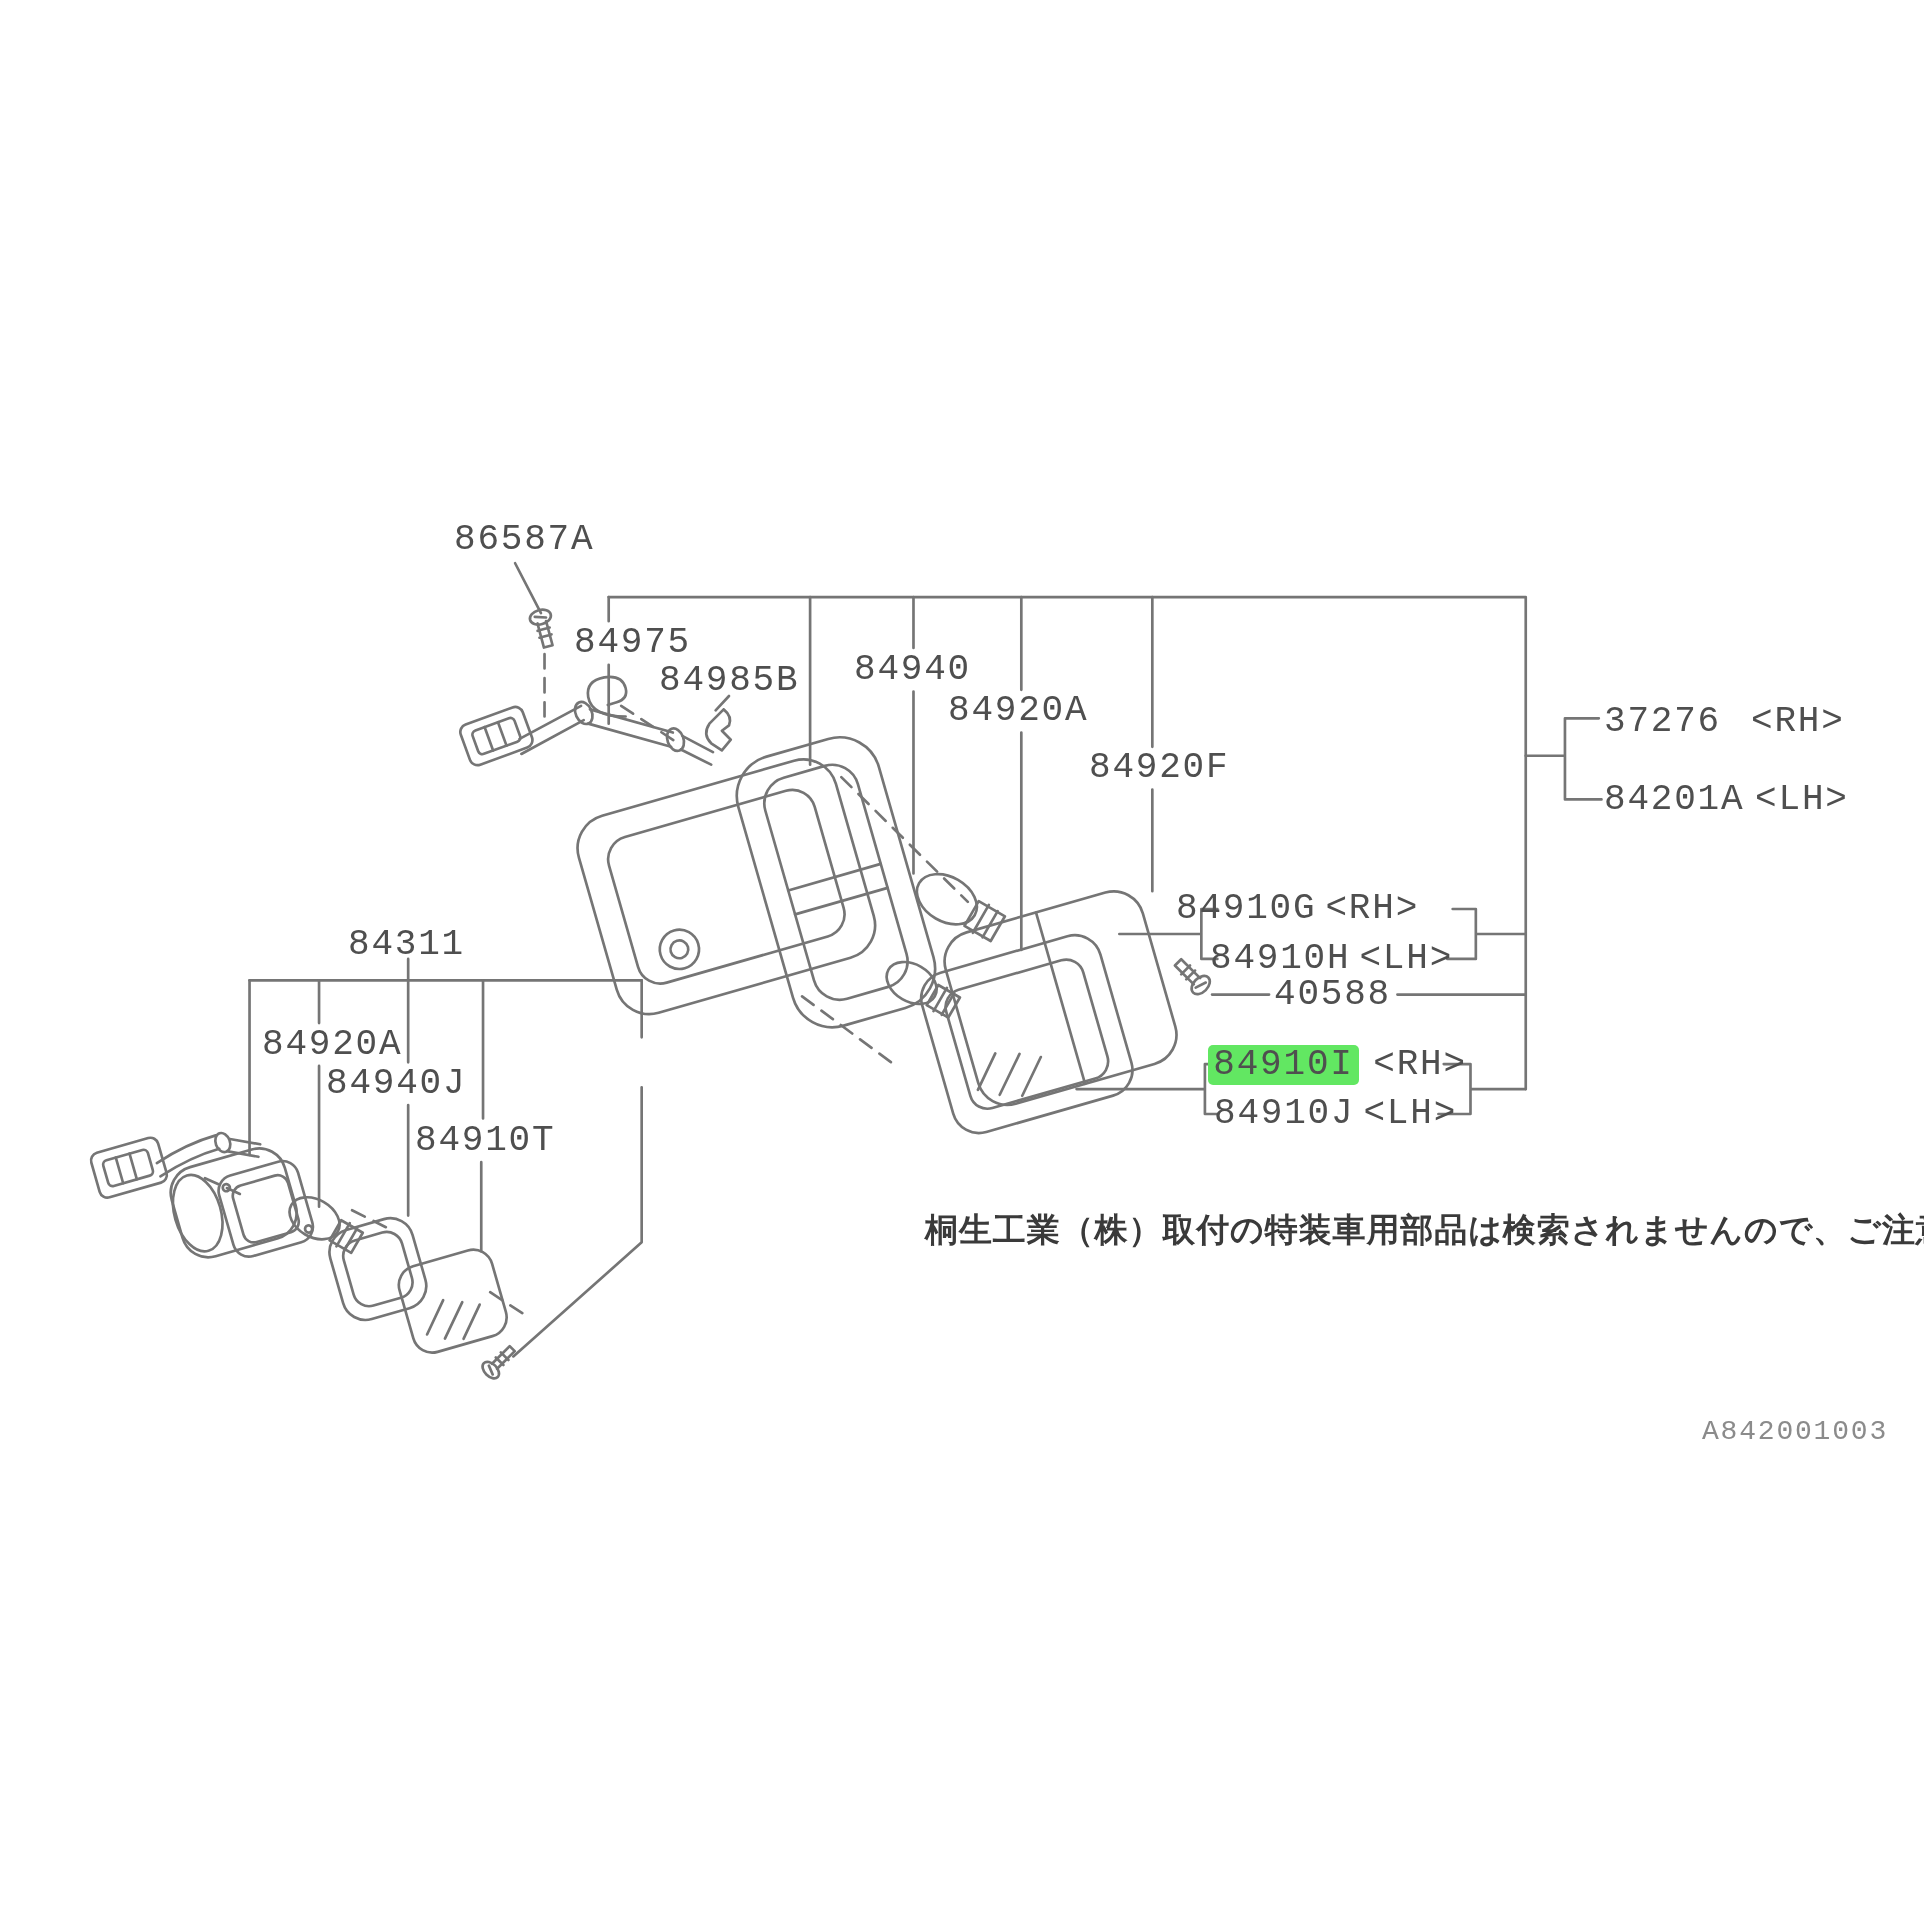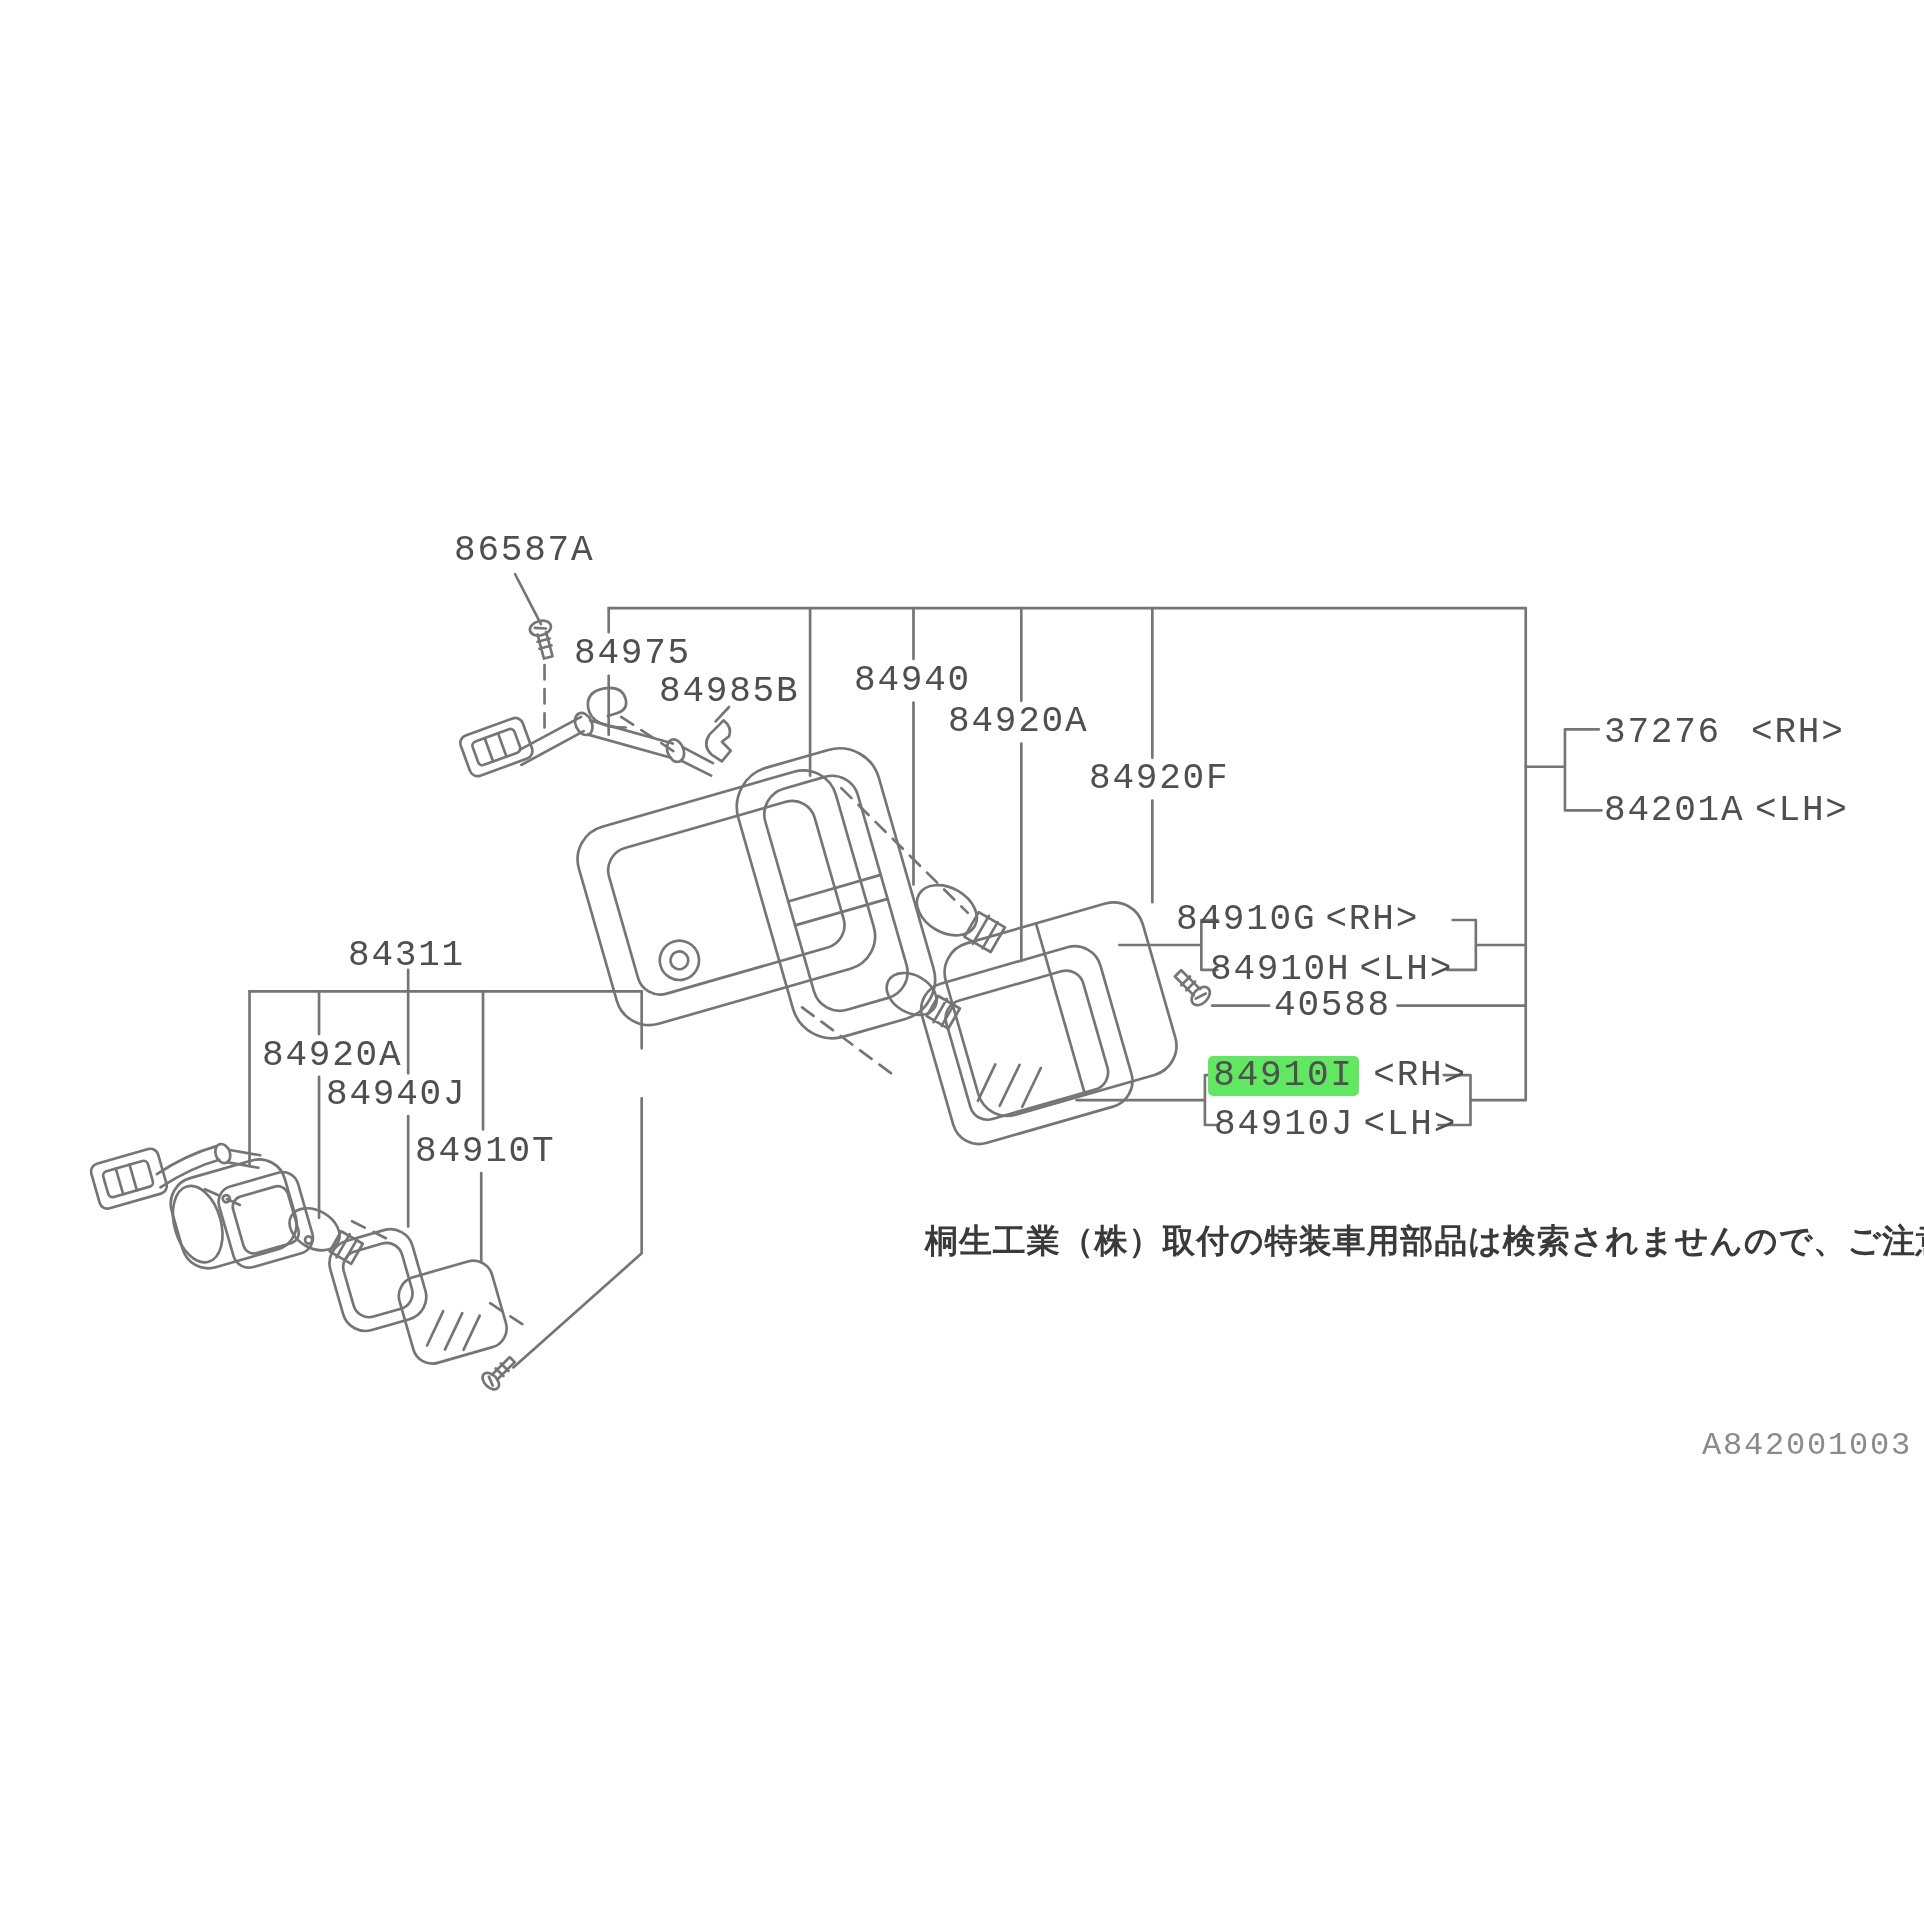--- a/index.html
+++ b/index.html
@@ -1,27 +1,27 @@
 <!DOCTYPE html>
 <html style="font-size:14.3px"><head>
 <meta charset="utf-8">
 <style>
   html,body{margin:0;padding:0;background:#ffffff;}
   .stage{position:relative;width:1925px;height:1827px;background:#ffffff;overflow:hidden;
-         font-family:"Liberation Mono","DejaVu Sans Mono",monospace;margin-top:11px;}
+         font-family:"Liberation Mono","DejaVu Sans Mono",monospace;}
   svg.art{position:absolute;left:0;top:0;}
   .lbl{position:absolute;font-size:36px;line-height:1.05;color:#4f4f4f;letter-spacing:1.8px;
        white-space:nowrap;font-family:"Liberation Mono","DejaVu Sans Mono",monospace;}
   .side{display:inline-block;text-align:center;}
   .hl{display:inline-block;padding:0.9px 5.3px;border-radius:5px;}
   .scircle{display:inline-block;width:32px;height:32px;border:2.7px solid #555;border-radius:50%;
            text-align:center;line-height:32px;font-size:26px;vertical-align:-5.3px;margin-right:9px;}
   .note{position:absolute;font-family:"DejaVu Sans",sans-serif;font-size:33px;font-weight:bold;
         color:#3a3a3a;letter-spacing:0.9px;white-space:nowrap;}
-  .drawid{position:absolute;font-size:32px;color:#8b8b8b;letter-spacing:1.8px;}
+  .drawid{position:absolute;font-size:28px;color:#8b8b8b;letter-spacing:1.8px;}
 </style>
 </head>
 <body>
 
 <div class="stage">
 
   <svg class="art" width="1925" height="1925" viewBox="0 0 2160 2160">
     <g stroke="#757575" stroke-width="3" fill="none" stroke-linecap="round" stroke-linejoin="round">
 
       <g>

